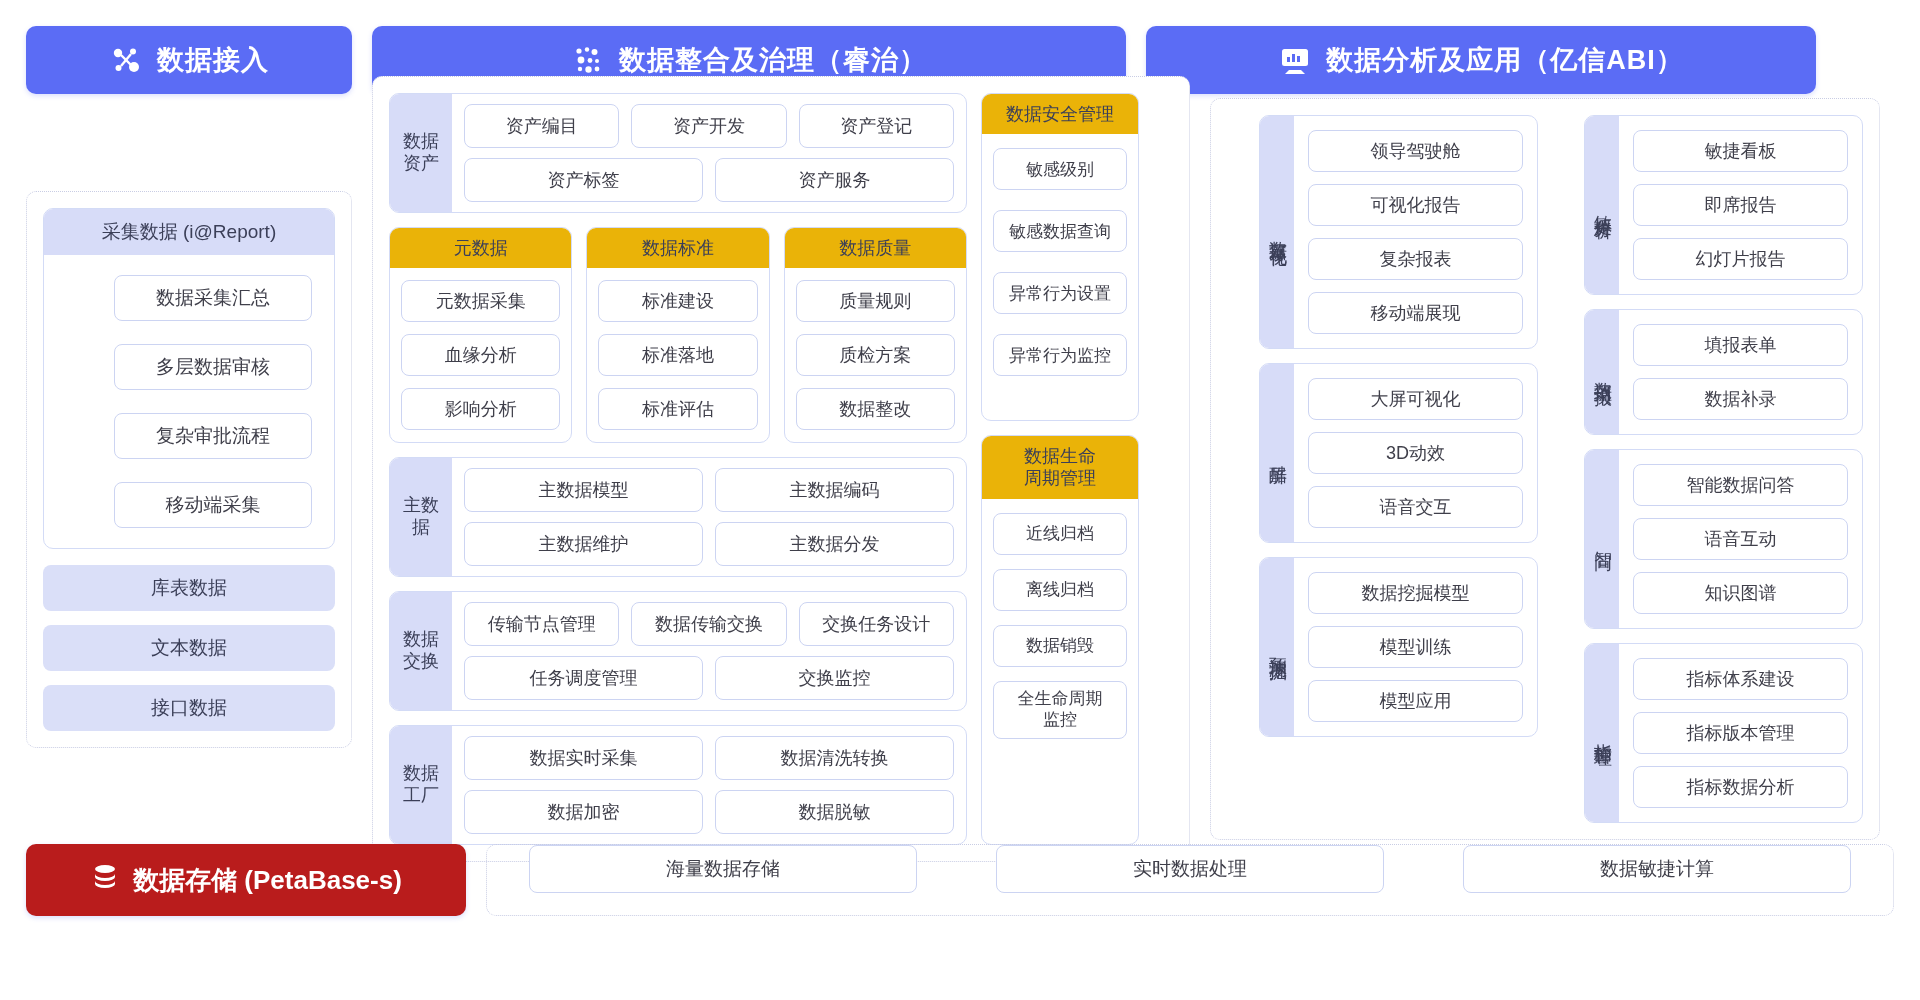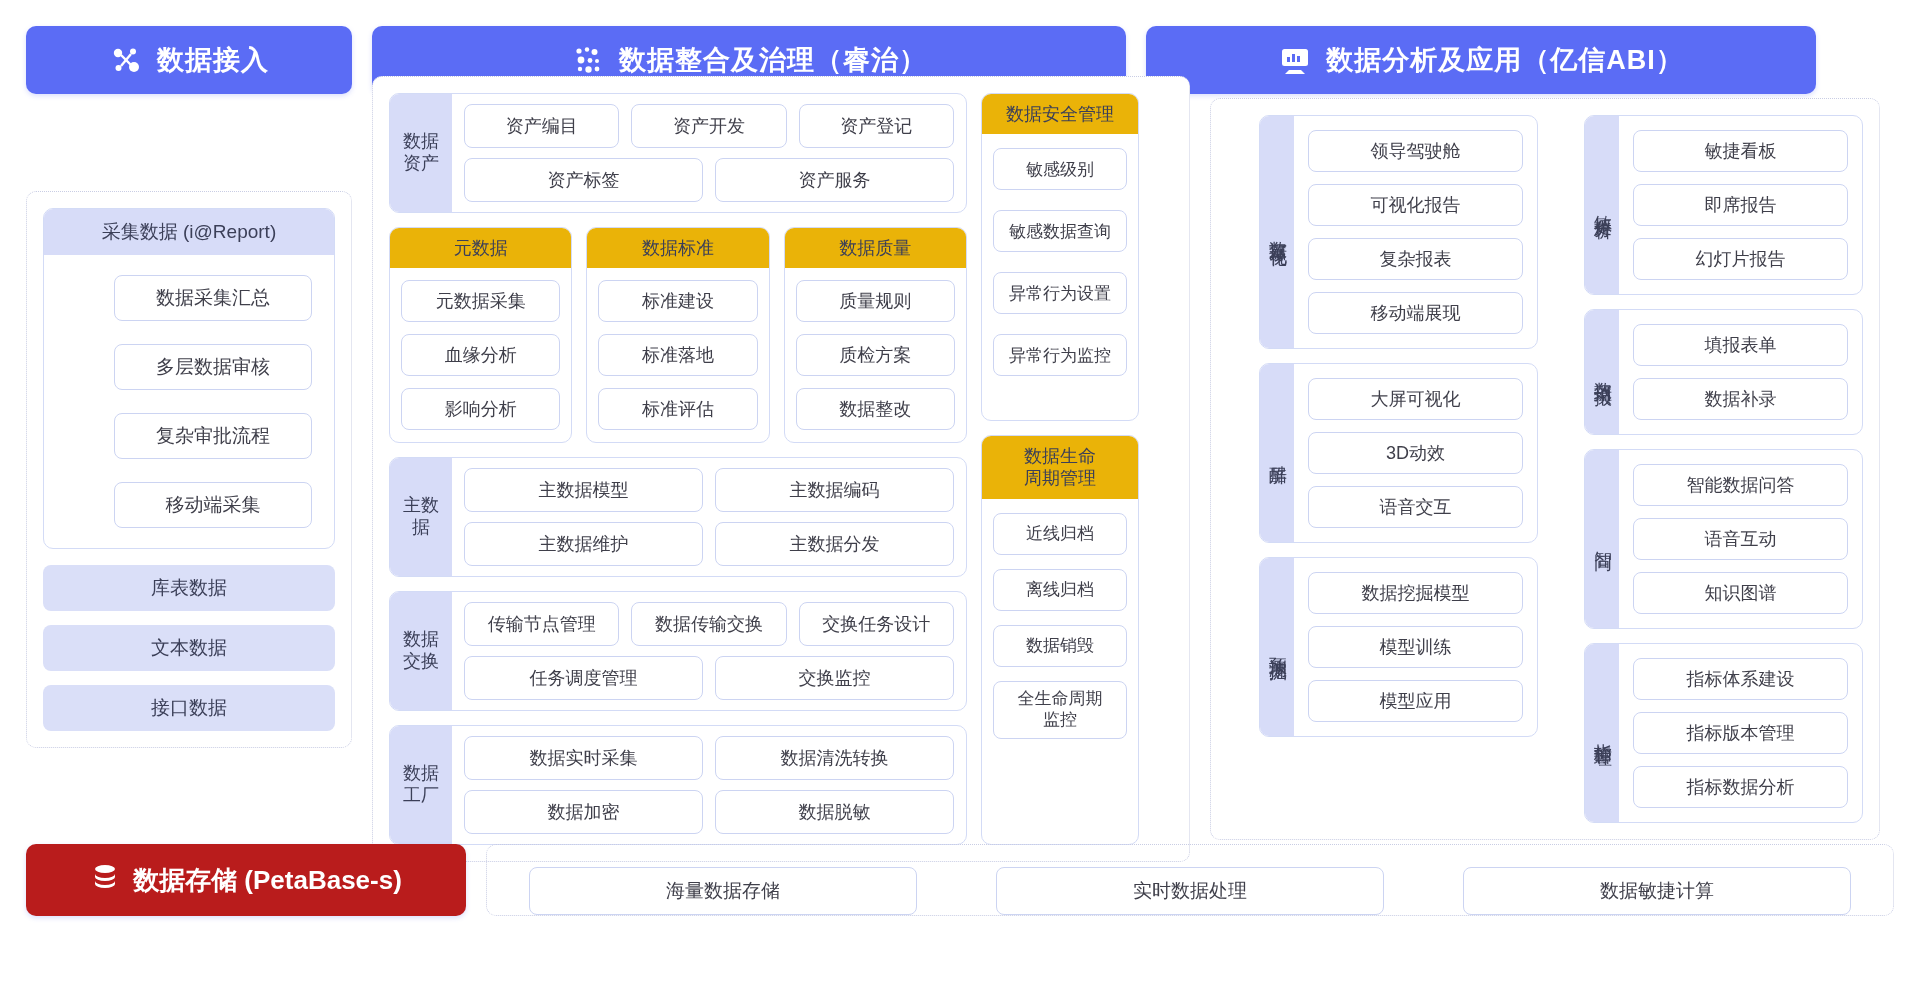--- a/index.html
+++ b/index.html
@@ -153,21 +153,21 @@
     background: #b91c1c;
     border-radius: 10px;
     display: flex; align-items: center; justify-content: center; gap: 13px;
     color: #fff; font-size: 26px; font-weight: 700;
     box-shadow: 0 2px 5px rgba(91,108,245,.22);
   }
   .store-rest {
     flex: 1;
     border: 1.5px dotted #c9cde4;
     border-radius: 10px;
-    display: flex; align-items: flex-end; gap: 79px;
+    display: flex; align-items: flex-start; gap: 79px;
     padding: 0 42px;
   }
   .store-rest .pill { flex: 1; height: 48px; font-size: 19px; }
 </style>
 </head>
 <body>
 
 <div class="page">
 
   <div class="headers">

